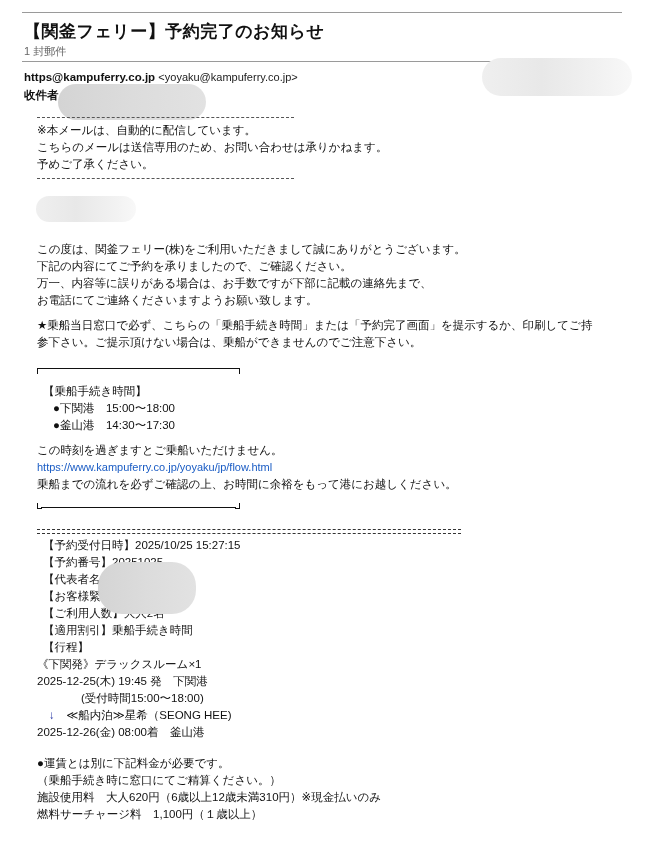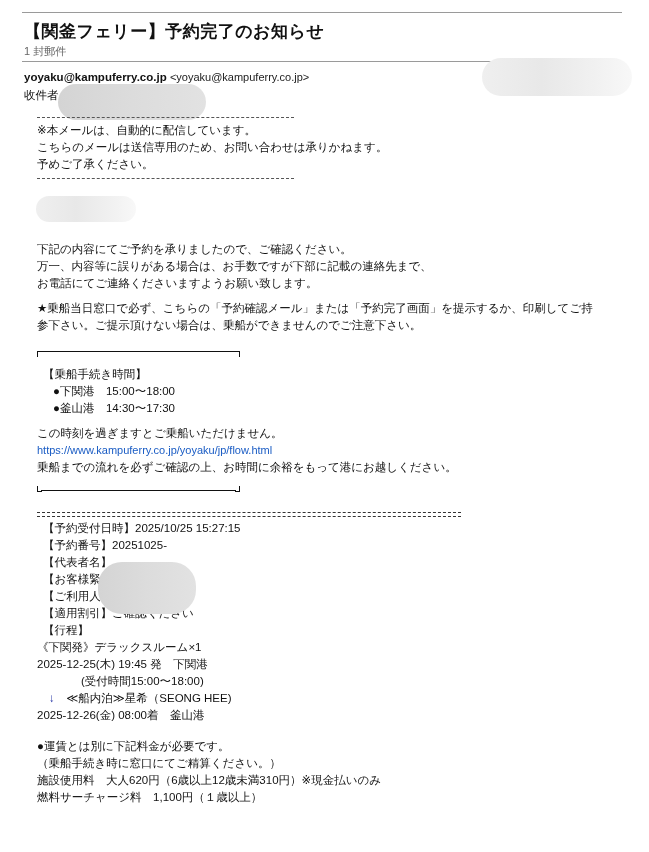--- a/index.html
+++ b/index.html
@@ -55,20 +55,21 @@
       top: 71px;
       font-size: 11.5px;
     }
     .sender-name { font-weight: bold; color: #111; }
     .sender-email { color: #222; font-size: 11px; text-align: right; }
     .recipient-line {
       position: absolute;
       left: 24px;
       top: 88px;
       font-size: 11.5px;
+      font-weight: bold;
     }
     .blur {
       position: absolute;
       border-radius: 20px;
       background: linear-gradient(90deg, #d4d4d4, #dcdcdc 50%, #e2e2e2);
     }
     .blur.light {
       background: linear-gradient(90deg, #efefef, #e8e8e8 40%, #f2f2f2 80%, #f8f8f8);
     }
     .body {
@@ -133,46 +134,47 @@
 <div class="page">
 
   <div class="top-rule"></div>
 
   <div class="subject">【関釜フェリー】予約完了のお知らせ</div>
   <div class="thread-count">1 封郵件</div>
 
   <div class="header-rule"></div>
 
   <div class="sender-line">
-    <span class="sender-name">yoyaku@kampuferry.co.jp</span>
+    <span class="sender-name">https@kampuferry.co.jp</span>
     <span class="sender-email">&lt;yoyaku@kampuferry.co.jp&gt;</span>
   </div>
 
   <div class="blur light" style="left:482px; top:58px; width:150px; height:38px;"></div>
 
   <div class="recipient-line">
     <span>收件者</span>
   </div>
   <div class="blur" style="left:58px; top:84px; width:148px; height:36px;"></div>
 
   <div class="body">
     <div class="dash-rule"></div>
     <div class="line">※本メールは、自動的に配信しています。</div>
     <div class="line">こちらのメールは送信専用のため、お問い合わせは承りかねます。</div>
     <div class="line">予めご了承ください。</div>
     <div class="dash-rule"></div>
 
     <div style="height:58px;"></div>
 
+    <div class="line">この度は、関釜フェリー(株)をご利用いただきまして誠にありがとうございます。</div>
     <div class="line">下記の内容にてご予約を承りましたので、ご確認ください。</div>
     <div class="line">万一、内容等に誤りがある場合は、お手数ですが下部に記載の連絡先まで、</div>
     <div class="line">お電話にてご連絡くださいますようお願い致します。</div>
 
     <div class="gap-s"></div>
-    <div class="wrap" style="width:565px;">★乗船当日窓口で必ず、こちらの「予約確認メール」または「予約完了画面」を提示するか、印刷してご持参下さい。ご提示頂けない場合は、乗船ができませんのでご注意下さい。</div>
+    <div class="wrap" style="width:565px;">★乗船当日窓口で必ず、こちらの「乗船手続き時間」または「予約完了画面」を提示するか、印刷してご持参下さい。ご提示頂けない場合は、乗船ができませんのでご注意下さい。</div>
 
     <div class="gap-m"></div>
     <div class="bracket-box top">
       <span class="corner tl"></span>
         <span class="bar"></span>
         <span class="corner tr"></span>
     </div>
     <div class="gap-s"></div>
     <div class="line indent1">【乗船手続き時間】</div>
     <div class="line indent4">
@@ -193,21 +195,21 @@
     </div>
 
     <div class="gap-m"></div>
     <div class="eq-rule"></div>
 
     <div class="line indent1"><span>【予約受付日時】</span><span>2025/10/25 15:27:15</span></div>
     <div class="line indent1"><span>【予約番号】</span><span>20251025-</span></div>
     <div class="line indent1"><span>【代表者名】</span><span></span></div>
     <div class="line indent1"><span>【お客様緊急</span><span></span></div>
     <div class="line indent1"><span>【ご利用人数】</span><span>大人2名</span></div>
-    <div class="line indent1"><span>【適用割引】</span><span>ご確認ください</span></div>
+    <div class="line indent1"><span>【適用割引】</span><span>乗船手続き時間</span></div>
     <div class="line indent1"><span>【行程】</span><span></span></div>
 
     <div class="line">《下関発》デラックスルーム×1</div>
     <div class="line">2025-12-25(木) 19:45 発　下関港</div>
     <div class="line indent3">(受付時間15:00〜18:00)</div>
     <div class="line indent2">
       <span class="arrow">↓</span>　<span>≪船内泊≫星希（SEONG HEE)</span>
     </div>
     <div class="line">2025-12-26(金) 08:00着　釜山港</div>
 

